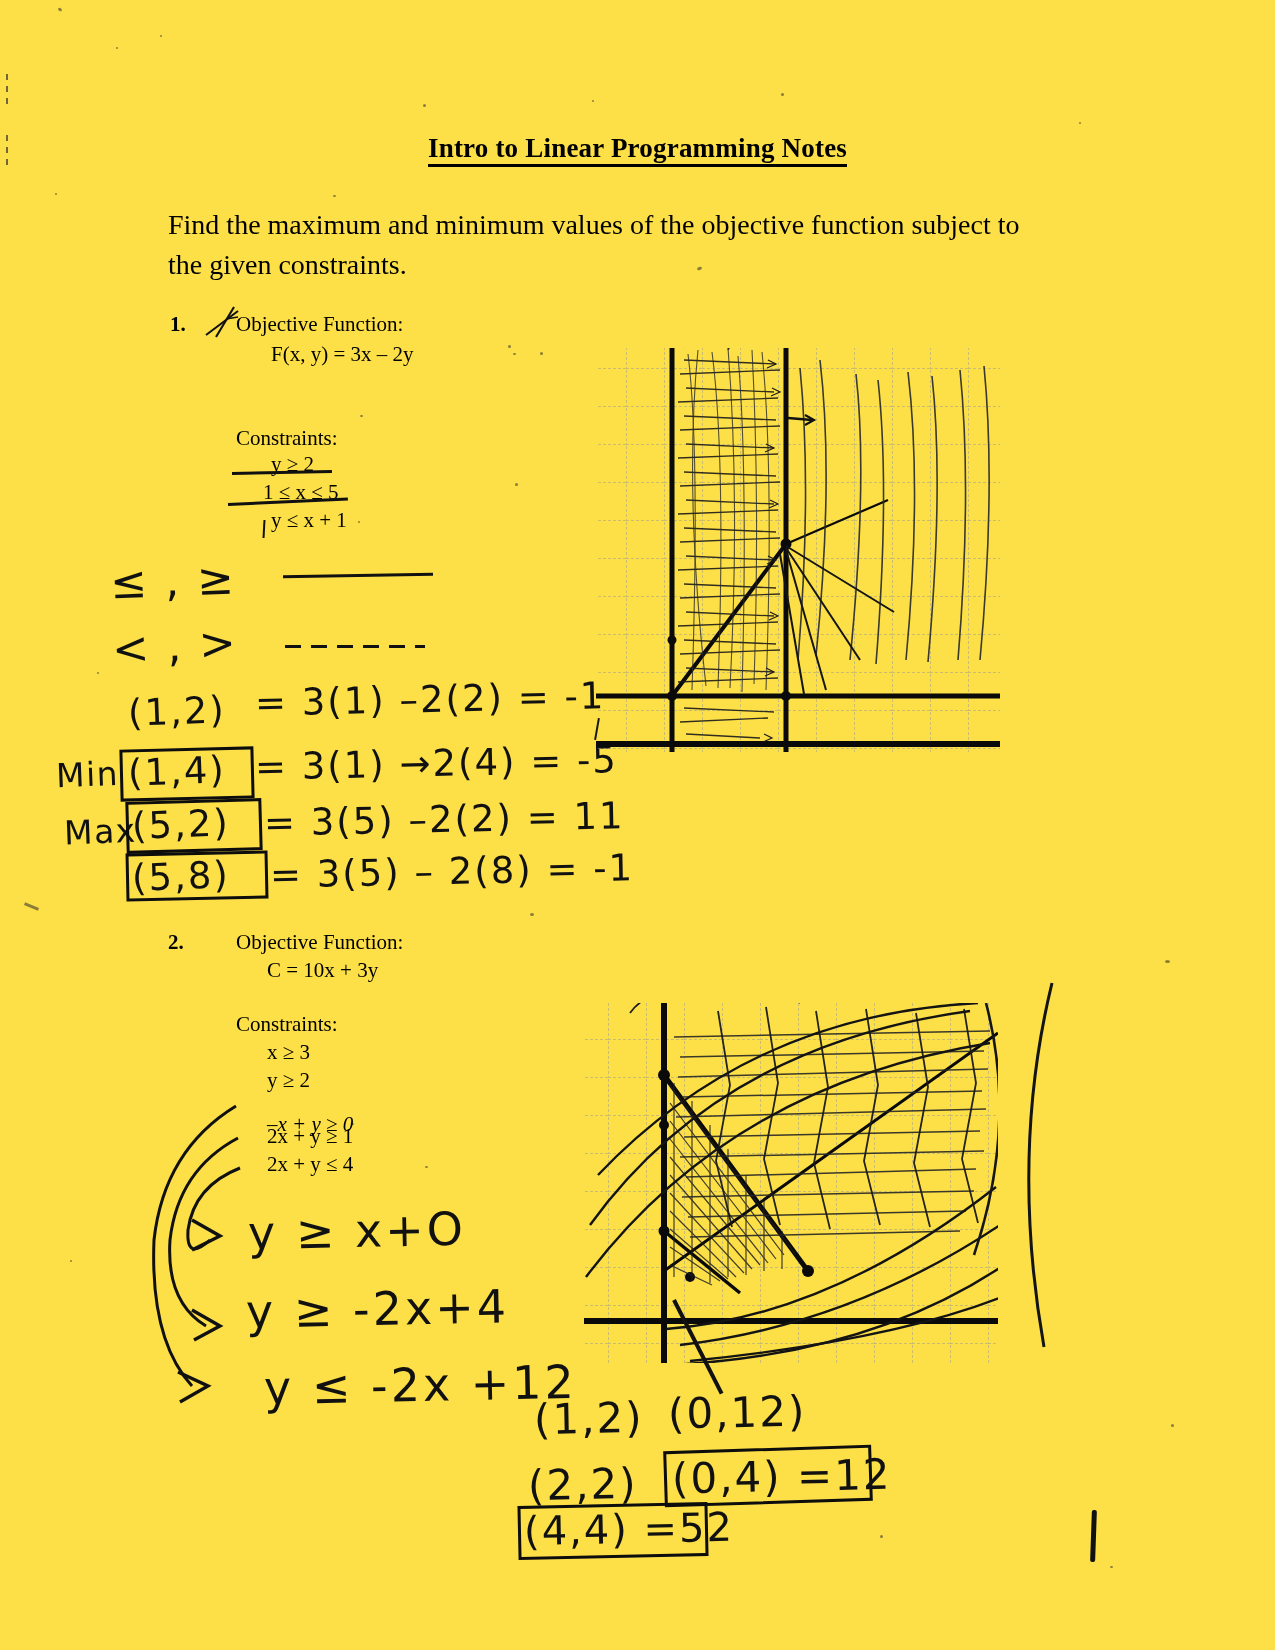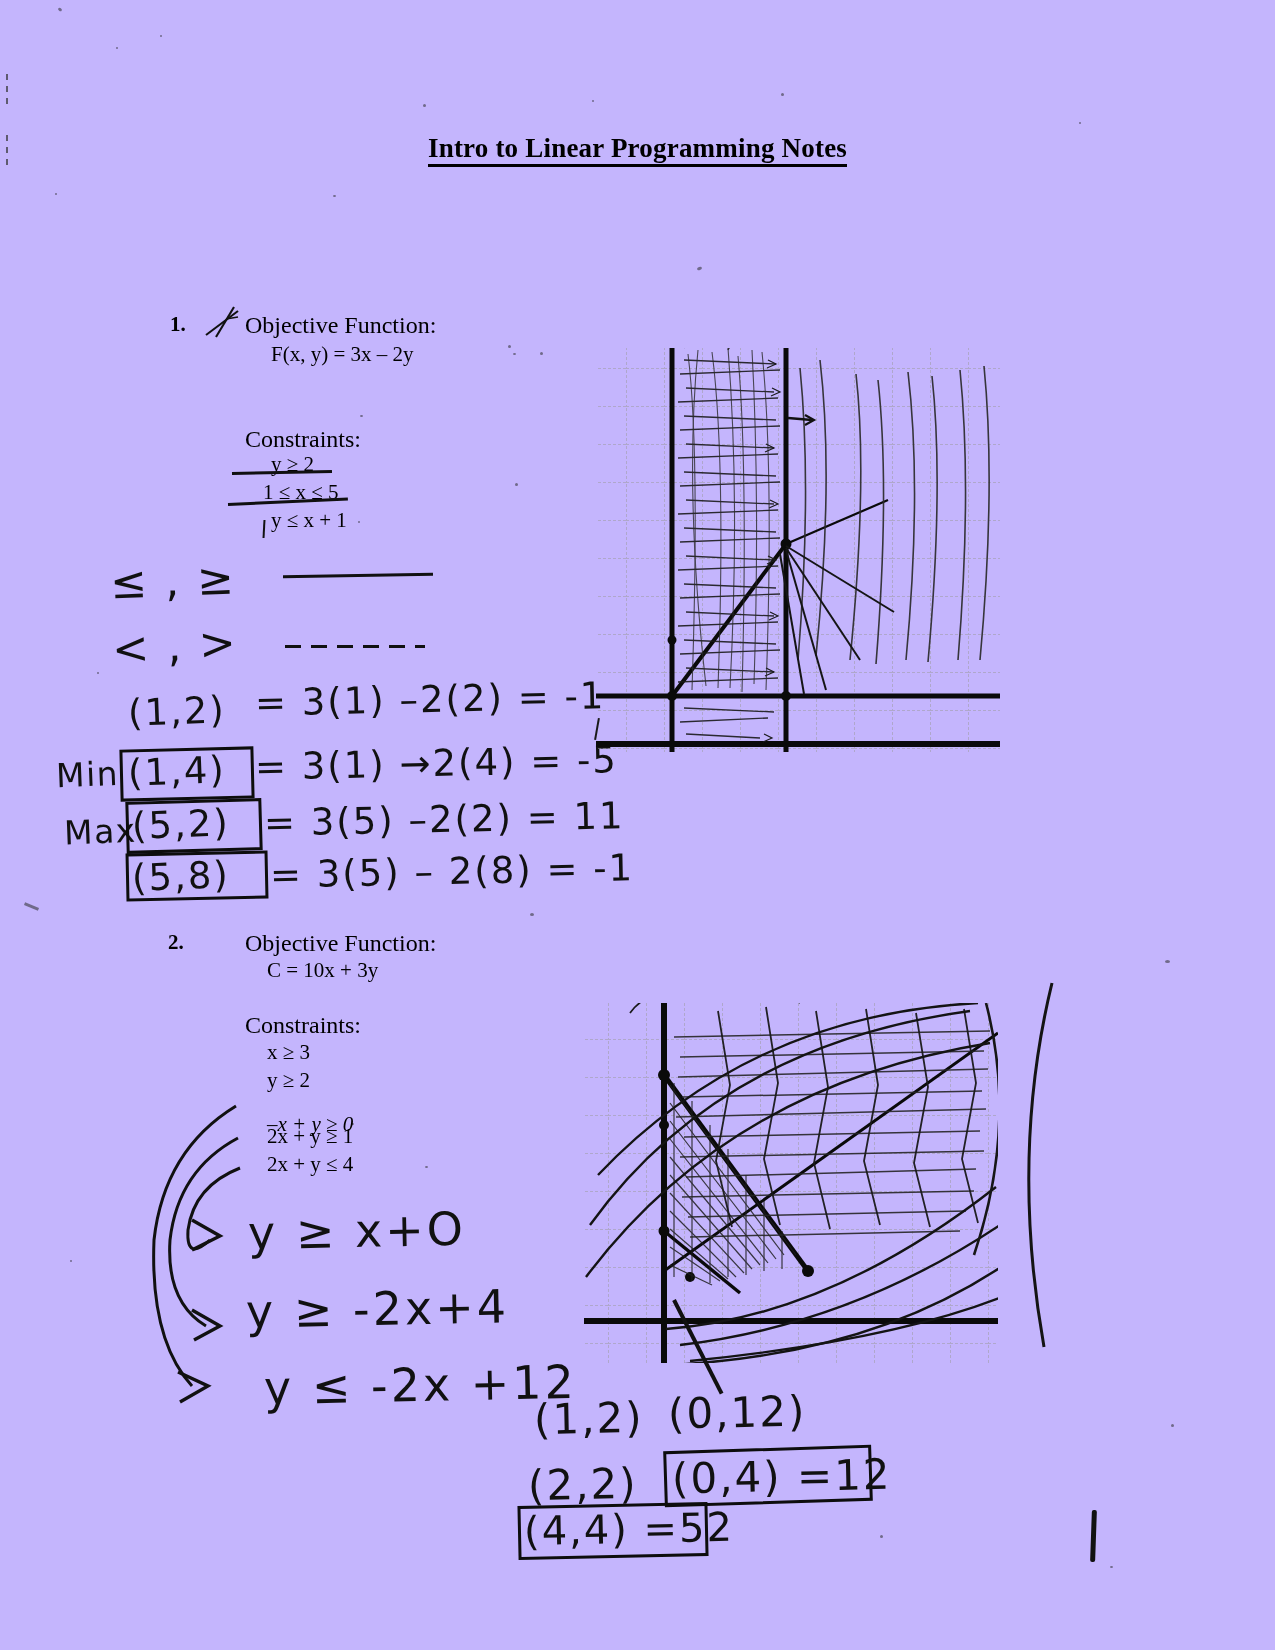--- a/index.html
+++ b/index.html
@@ -10,21 +10,21 @@
     width: 1275px; height: 1650px;
     position: relative;
     overflow: hidden;
     font-family: "Liberation Serif", serif;
     color: #000;
   }
 
   .page {
     position: absolute;
     inset: 0;
-    background: #c4b5fd;
+    background: #fde047;
   }
 
   
   .speck {
     position: absolute;
     background: #2b2b2b;
     border-radius: 50%;
     opacity: .55;
   }
   .edge-dash {
@@ -60,22 +60,21 @@
     line-height: 1.42;
   }
 
   .prob-num {
     position: absolute;
     font-size: 21px;
     font-weight: bold;
   }
   .blockhead {
     position: absolute;
-    font-size: 24px;
-    margin-left: 9px;
+    font-size: 21px;
   }
   .eqline {
     position: absolute;
     font-size: 21px;
     white-space: nowrap;
     margin-left: 31px;
   }
 
   
   .hw {
@@ -151,20 +150,21 @@
   <div class="speck" style="left:880px;top:1535px;width:3px;height:3px;"></div>
   <div class="speck" style="left:1110px;top:1566px;width:3px;height:2px;"></div>
   <div class="speck" style="left:70px;top:1260px;width:2px;height:2px;"></div>
 
   <div style="position:absolute;left:1091px;top:1510px;width:5px;height:52px;background:#111;transform:rotate(2deg);border-radius:2px;"></div>
 
   <div class="title">
     <span>Intro to Linear Programming Notes</span>
   </div>
 
+  <div class="prompt">Find the maximum and minimum values of the objective function subject to the given constraints.</div>
 
   <div class="prob-num" style="left:170px;top:312px;">1.</div>
 
   <svg class="scribble-note" style="left:204px;top:305px;width:40px;height:36px;">
     <path d="M2 30 L34 6" stroke="#111" stroke-width="2.1" fill="none"></path>
     <path d="M30 2 L12 32" stroke="#111" stroke-width="2.1" fill="none"></path>
     <path d="M22 14 L34 12" stroke="#111" stroke-width="1.6" fill="none"></path>
   </svg>
 
   <div class="blockhead" style="left:236px;top:312px;">Objective Function:</div>

